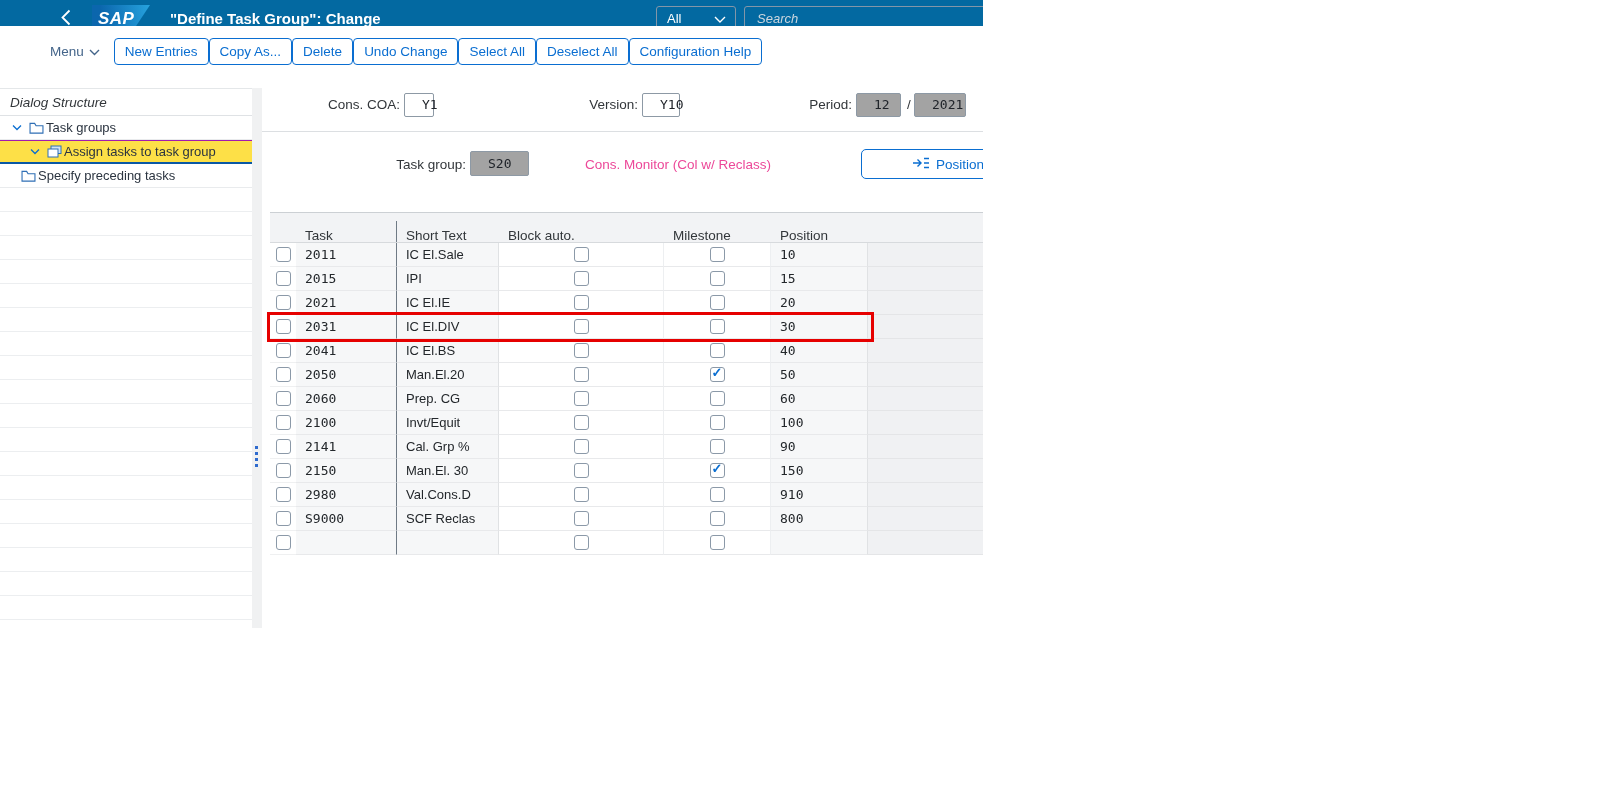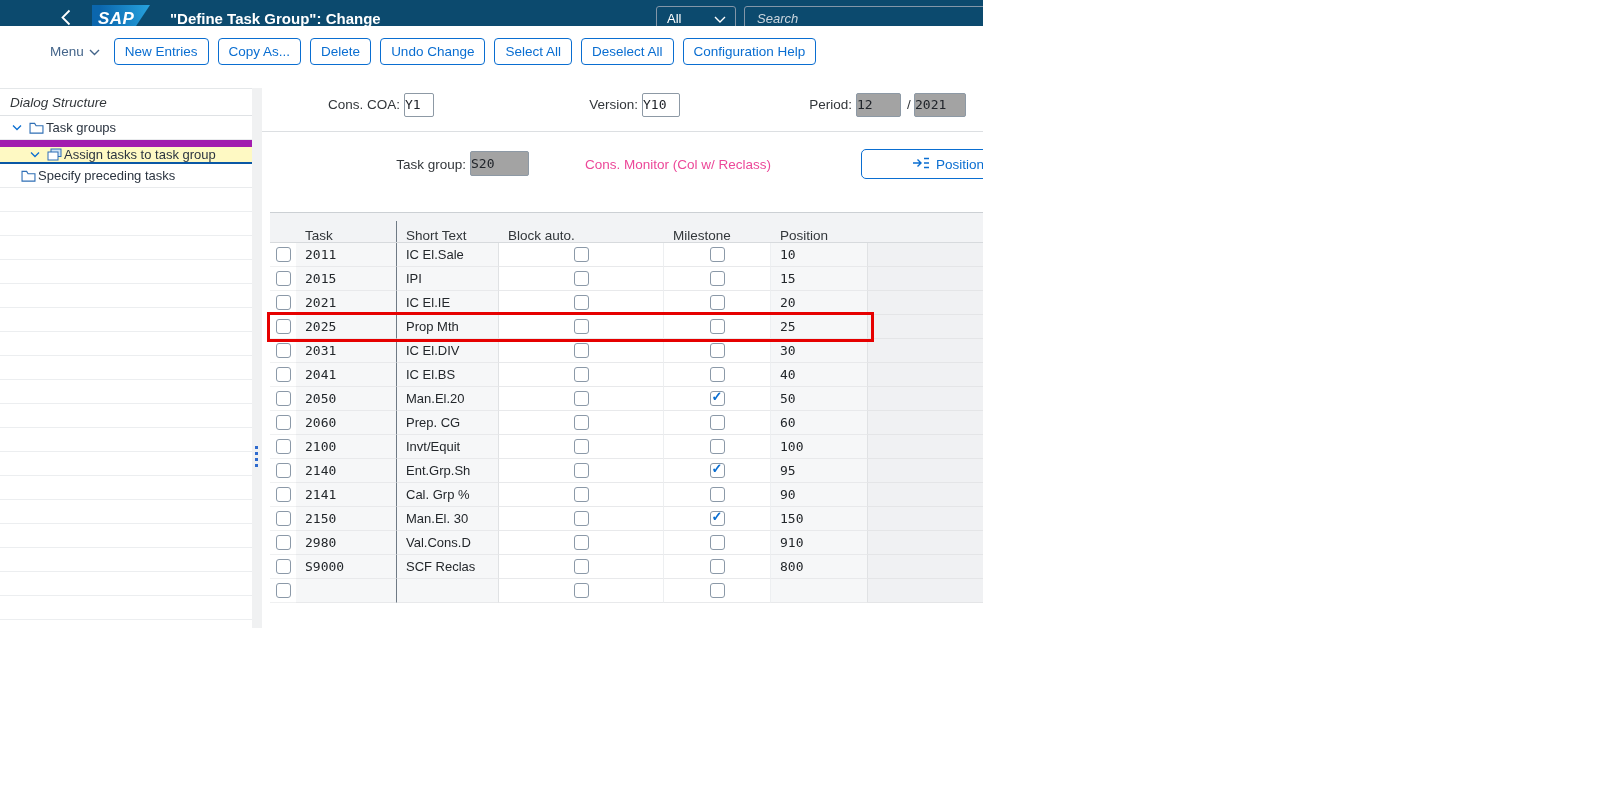--- a/index.html
+++ b/index.html
@@ -1,57 +1,57 @@
 <!DOCTYPE html>
 <html><head>
 <meta charset="utf-8">
 <style>
   * { margin:0; padding:0; box-sizing:border-box; }
   html,body { width:1621px; height:800px; background:#fff; font-family:"Liberation Sans", sans-serif; }
   .app { position:absolute; left:0; top:0; width:983px; height:628px; background:#fff; overflow:hidden; }
 
   
-  .shell { position:absolute; left:0; top:0; width:983px; height:38px; background:#0c4a6e; }
+  .shell { position:absolute; left:0; top:0; width:983px; height:38px; background:#0369a1; }
   .back { position:absolute; left:53px; top:0; width:24px; height:38px; display:flex; align-items:center; justify-content:center; cursor:pointer; }
   .logo { position:absolute; left:92px; top:5px; width:58px; height:28px; clip-path:polygon(0 0,100% 0,68% 100%,0 100%);
           background:linear-gradient(80deg,#0b66ad 20%,#27a3de 100%); color:#fff; font-weight:700; font-style:italic;
           font-size:17px; line-height:28px; padding-left:6px; letter-spacing:.5px; }
   .shell-title { position:absolute; left:170px; top:0; height:38px; line-height:38px; color:#fff; font-size:15px; font-weight:700; }
   .scope { position:absolute; left:656px; top:6px; width:80px; height:25px; border:1px solid #8396a8; border-radius:3px;
            display:flex; align-items:center; justify-content:space-between; padding:0 9px 0 10px; color:#fff; font-size:13px; cursor:pointer; }
   .searchbox { position:absolute; left:744px; top:6px; width:320px; height:25px; border:1px solid #8396a8; border-radius:3px;
            display:flex; align-items:center; padding-left:12px; color:#ccd6de; font-size:13px; font-style:italic; }
 
   
   .toolbar { position:absolute; left:0; top:26px; width:983px; height:50px; background:#fff; display:flex; align-items:center; }
   .menu { margin-left:50px; display:flex; align-items:center; gap:5px; color:#44658a; font-size:13.5px; cursor:pointer; }
-  .btns { display:flex; margin-left:14px; gap:9px; }
+  .btns { display:flex; margin-left:14px; }
   .btn { height:27px; line-height:25px; padding:0 10px; border:1px solid #0a6ed1; border-radius:4px; color:#0a6ed1;
          font-size:13.5px; background:#fff; cursor:pointer; white-space:nowrap; }
 
   
   .sidebar { position:absolute; left:0; top:88px; width:252px; height:540px; background:#fff; border-top:1px solid #e4e7e9; }
   .ds-title { height:27px; line-height:27px; padding-left:10px; font-size:13.5px; color:#32363a; border-bottom:1px solid #dfe2e5;font-style:italic; }
   .tree-row { height:24px; display:flex; align-items:center; border-bottom:1px solid #e9ebed; font-size:13px; color:#2b3440; cursor:pointer; }
-  .tree-row.selected { background:#fef9c3; border-top:7px solid #a21caf; border-bottom:2px solid #0a58a5; }
+  .tree-row.selected { background:#fde047; border-top:1px solid #a21caf; border-bottom:2px solid #0a58a5; }
   .tree-tgl { width:18px; display:flex; justify-content:center; flex:none; }
   .tree-ico { width:20px; display:flex; justify-content:center; flex:none; }
   .tree-lbl { white-space:nowrap; }
   .empty-row { height:24px; border-bottom:1px solid #eceef0; }
 
   
   .splitter { position:absolute; left:252px; top:88px; width:10px; height:540px; background:#f0f1f2; cursor:col-resize; }
   .split-dots { position:absolute; left:3px; top:358px; display:flex; flex-direction:column; gap:3px; }
   .split-dots i { width:3px; height:3px; background:#2f6bce; display:block; }
 
   
   .main { position:absolute; left:262px; top:88px; width:721px; height:540px; background:#fff; overflow:hidden; }
   .lbl { position:absolute; font-size:13.5px; color:#32363a; line-height:24px; text-align:right; white-space:nowrap; }
   .fld { position:absolute; height:24px; line-height:22px; border:1px solid #8d99a5; border-radius:2px; background:#fff;
-         font-family:"DejaVu Sans Mono", monospace; font-size:13px; color:#20242a; padding-left:0; cursor:text; }
+         font-family:"DejaVu Sans Mono", monospace; font-size:13px; color:#20242a; padding-left:17px; cursor:text; }
   .fld.gray { background:#a3a3a3; }
   .hsep { position:absolute; left:0; top:43px; width:721px; height:1px; background:#dcdfe2; }
   .tg-desc { position:absolute; left:323px; top:64px; line-height:25px; font-size:13.5px; color:#ec4899; }
   .pos-btn { position:absolute; left:599px; top:61px; width:175px; height:30px; border:1px solid #0a6ed1; border-radius:5px;
              background:#fff; color:#0a6ed1; font-size:13.5px; display:flex; align-items:center; justify-content:center; gap:6px; cursor:pointer; }
 
   
   .table { position:absolute; left:8px; top:124px; width:713px; }
   .thead { height:31px; display:flex; background:#f2f3f5; border-top:1px solid #ccd0d4; border-bottom:1px solid #d7dadd; }
   .th { font-size:13.5px; color:#32363a; line-height:29px; padding-left:9px; white-space:nowrap;margin-top:8px; }
@@ -280,35 +280,20 @@
             <div class="td c-mile">
               <div class="cb"></div>
             </div>
             <div class="td c-pos">20</div>
             <div class="td c-trail"></div>
           </div>
           <div class="trow">
             <div class="td c-sel">
               <div class="cb"></div>
             </div>
-            <div class="td c-task">2025</div>
-            <div class="td c-stext">Prop Mth</div>
-            <div class="td c-block">
-              <div class="cb"></div>
-            </div>
-            <div class="td c-mile">
-              <div class="cb"></div>
-            </div>
-            <div class="td c-pos">25</div>
-            <div class="td c-trail"></div>
-          </div>
-          <div class="trow">
-            <div class="td c-sel">
-              <div class="cb"></div>
-            </div>
             <div class="td c-task">2031</div>
             <div class="td c-stext">IC El.DIV</div>
             <div class="td c-block">
               <div class="cb"></div>
             </div>
             <div class="td c-mile">
               <div class="cb"></div>
             </div>
             <div class="td c-pos">30</div>
             <div class="td c-trail"></div>
@@ -370,35 +355,20 @@
             <div class="td c-mile">
               <div class="cb"></div>
             </div>
             <div class="td c-pos">100</div>
             <div class="td c-trail"></div>
           </div>
           <div class="trow">
             <div class="td c-sel">
               <div class="cb"></div>
             </div>
-            <div class="td c-task">2140</div>
-            <div class="td c-stext">Ent.Grp.Sh</div>
-            <div class="td c-block">
-              <div class="cb"></div>
-            </div>
-            <div class="td c-mile">
-              <div class="cb checked"></div>
-            </div>
-            <div class="td c-pos">95</div>
-            <div class="td c-trail"></div>
-          </div>
-          <div class="trow">
-            <div class="td c-sel">
-              <div class="cb"></div>
-            </div>
             <div class="td c-task">2141</div>
             <div class="td c-stext">Cal. Grp %</div>
             <div class="td c-block">
               <div class="cb"></div>
             </div>
             <div class="td c-mile">
               <div class="cb"></div>
             </div>
             <div class="td c-pos">90</div>
             <div class="td c-trail"></div>

